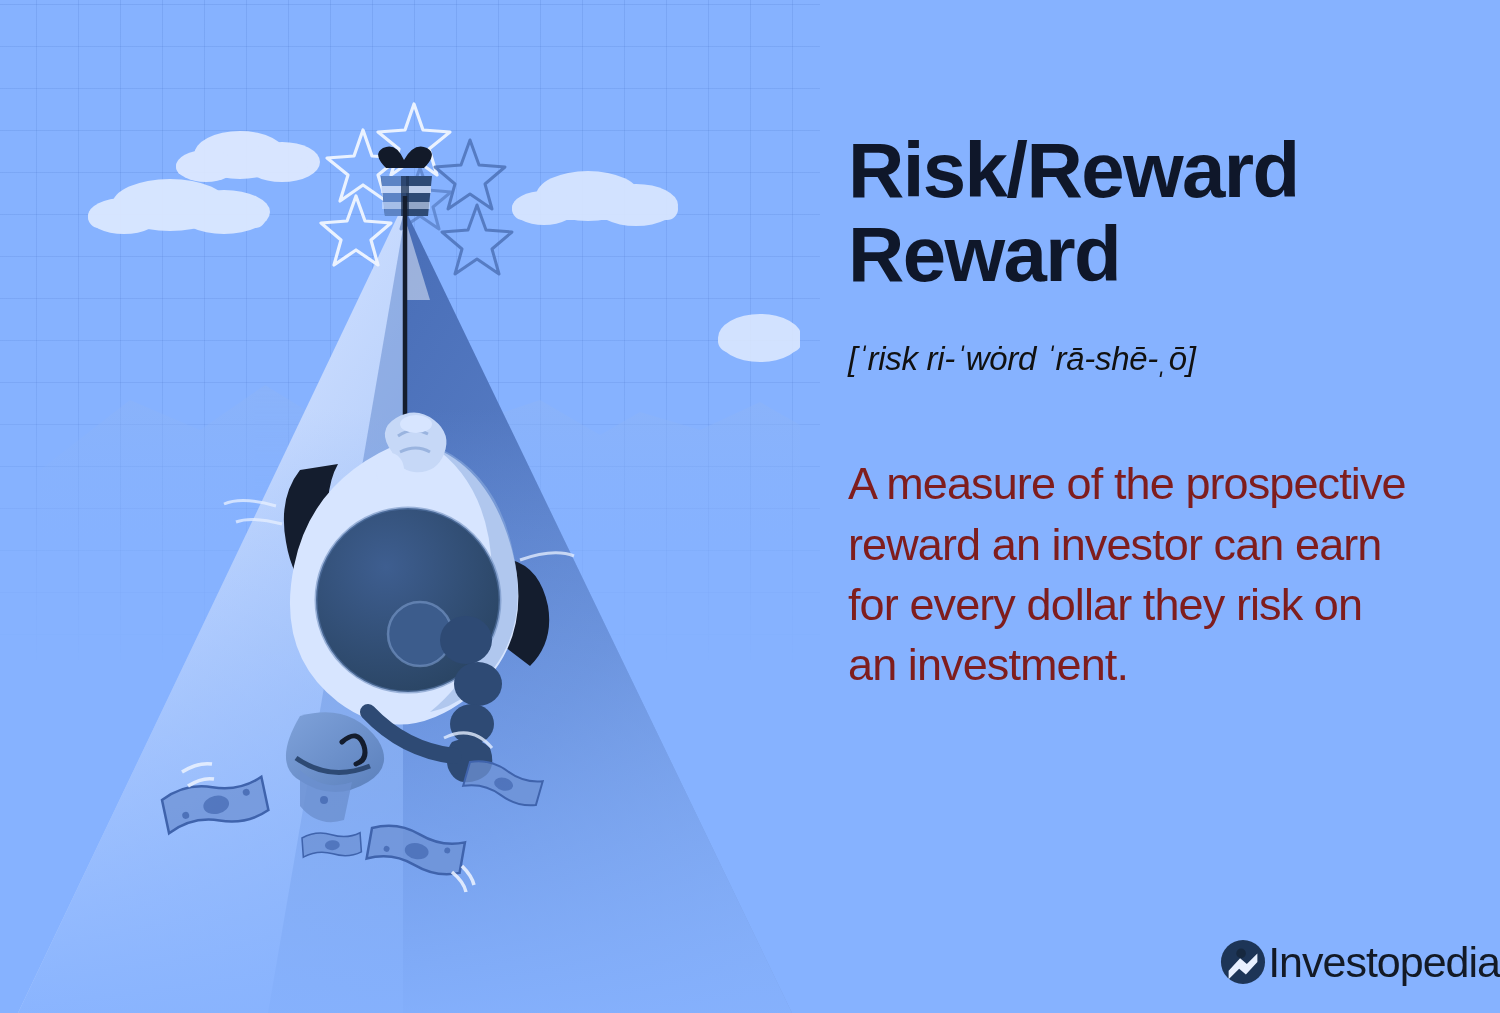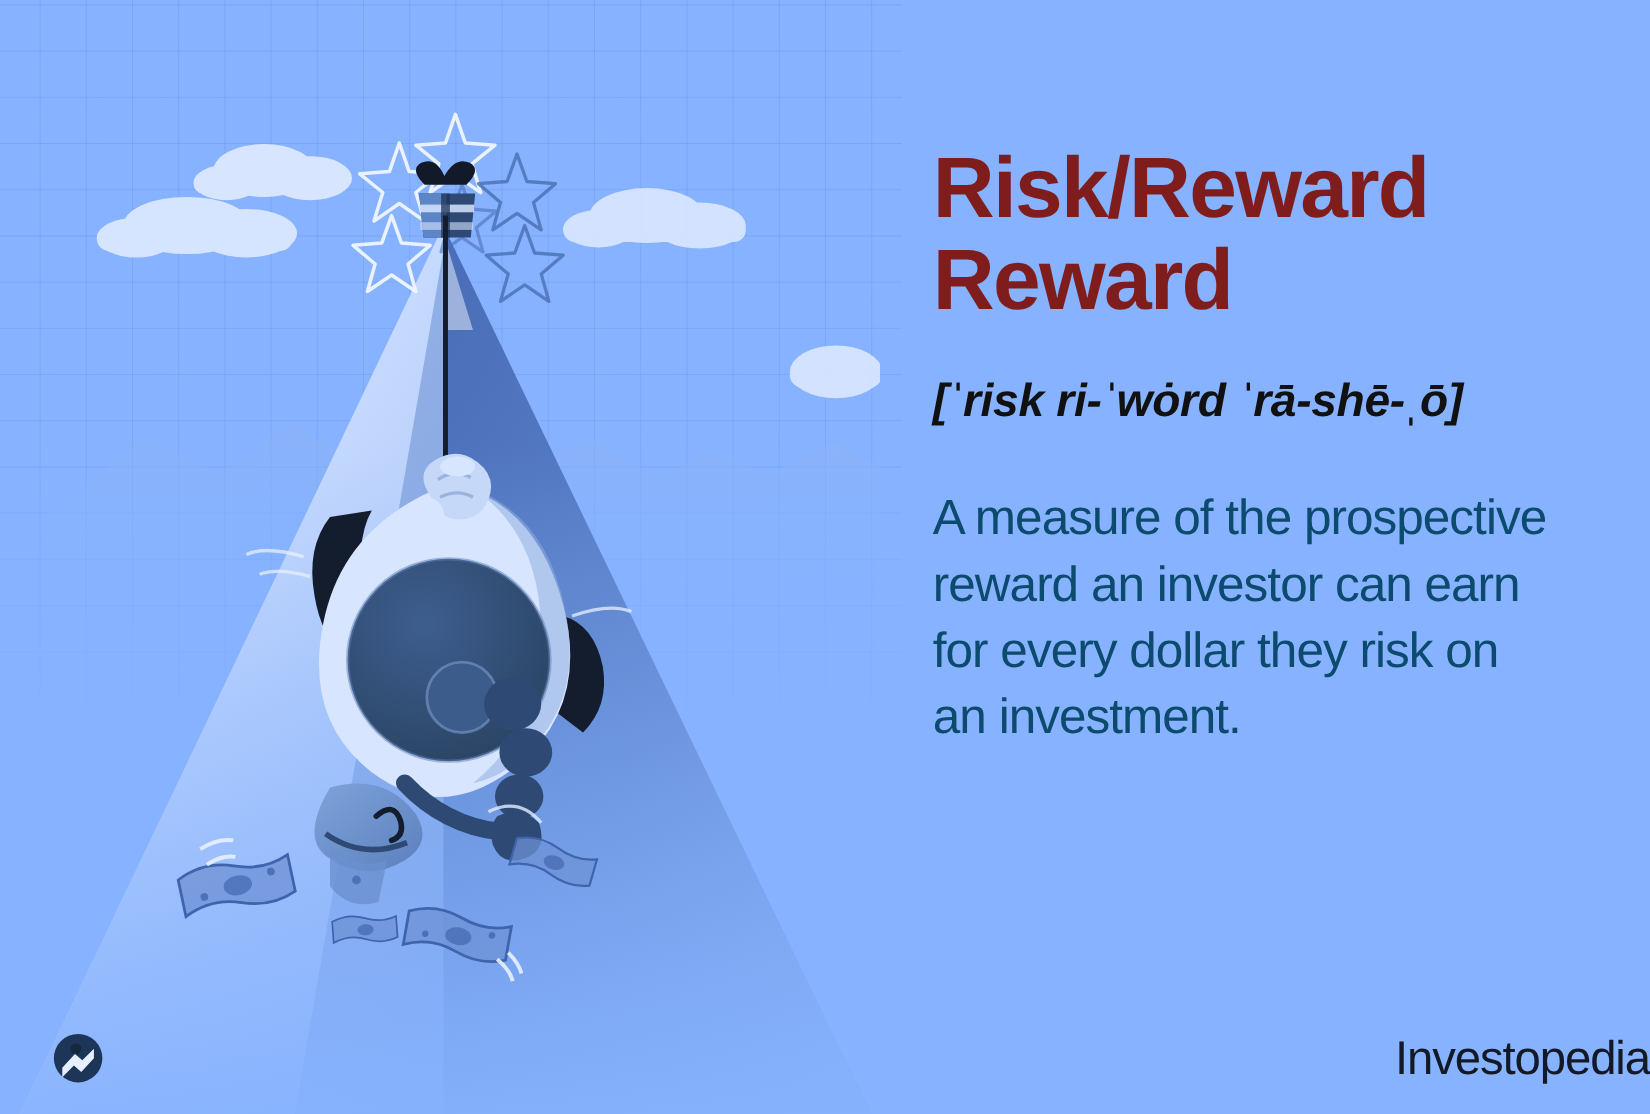--- a/index.html
+++ b/index.html
@@ -41,51 +41,51 @@
     position:absolute;
     left:848px; top:128px;
     width:580px;
   }
 
   .title {
     font-size:78px;
     font-weight:700;
     line-height:1.08;
     letter-spacing:-1.6px;
-    color:#7f1d1d;
+    color:#0f172a;
     width:540px;
   }
 
   .pron {
     margin-top:44px;
-    font-size:42px;
+    font-size:33px;
     font-style:italic;
-    font-weight:700;
+    font-weight:400;
     letter-spacing:-.3px;
     color:#111;
   }
 
   .def {
-    margin-top:52px;
+    margin-top:76px;
     font-size:45px;
     font-weight:400;
     line-height:1.34;
     letter-spacing:-.9px;
-    color:#0c4a6e;
+    color:#7f1d1d;
     width:560px;
   }
 
   
   #logo {
     position:absolute;
     left:0; right:0;
     bottom:28px;
     display:flex;
     align-items:center;
-    justify-content:space-between;
+    justify-content:flex-end;
     gap:2px;
     margin-left:48px;
   }
   #logo .mark { width:46px; height:46px; display:block; }
   #logo .word {
     font-size:43px;
     font-weight:500;
     letter-spacing:-1px;
     color:#131a26;
     line-height:1;

